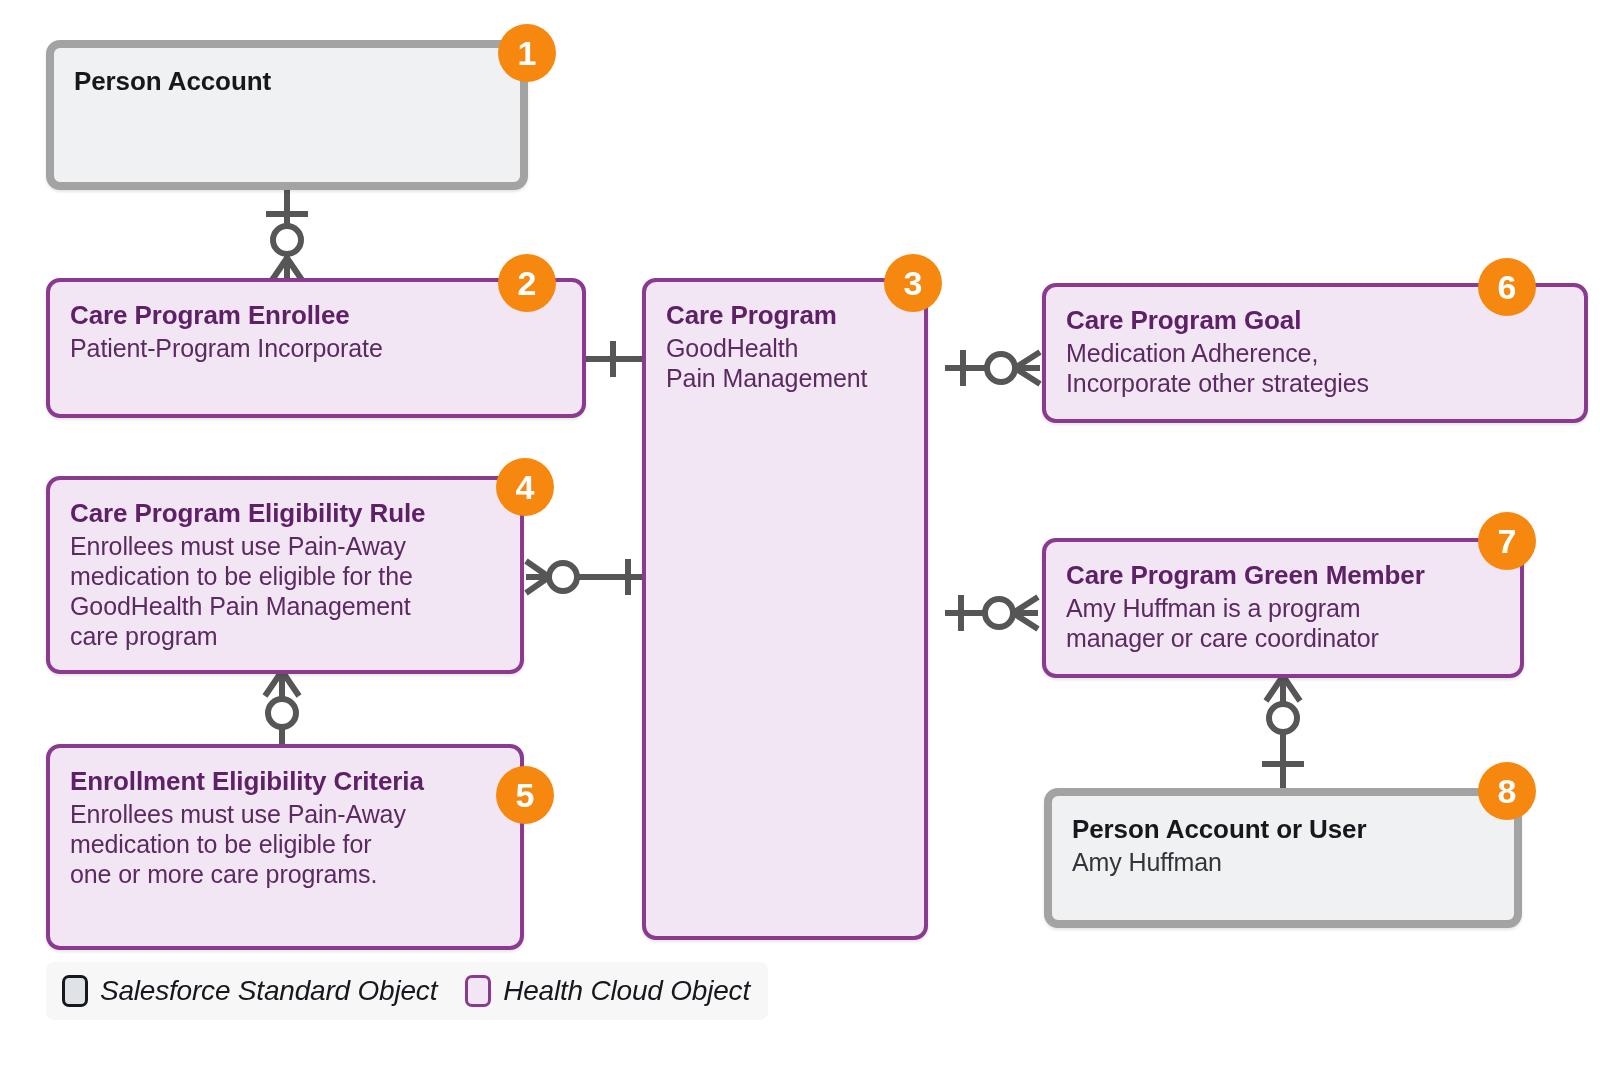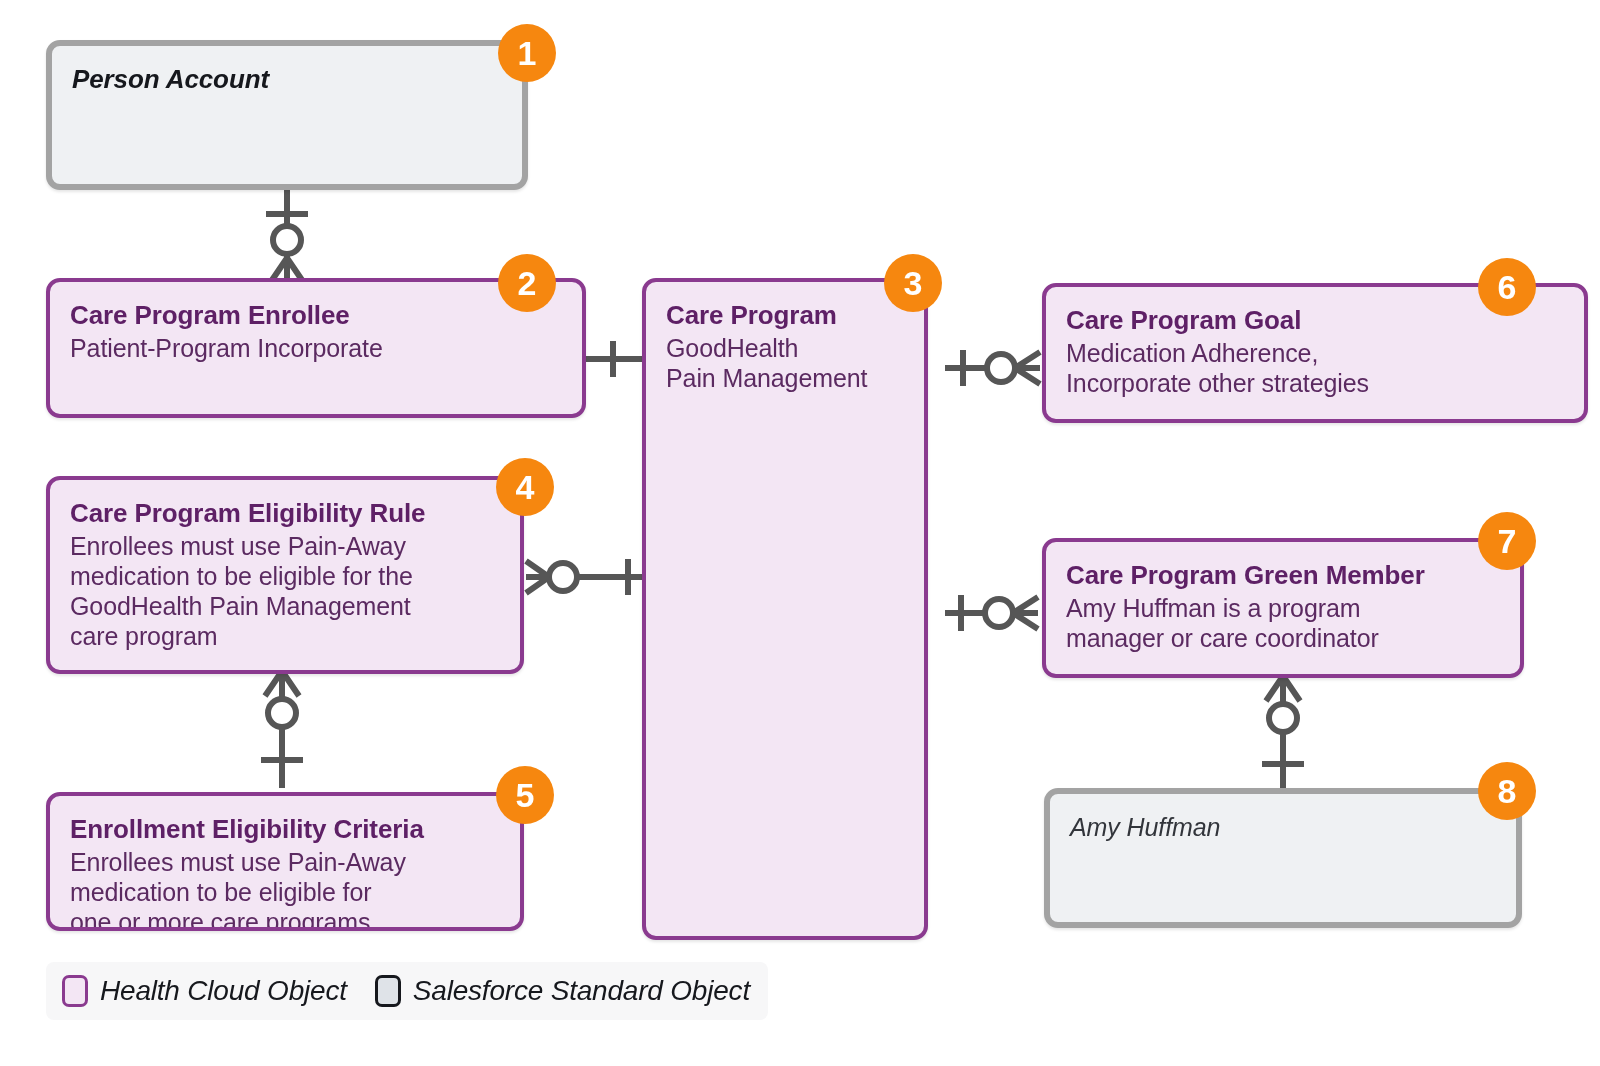--- a/index.html
+++ b/index.html
@@ -28,23 +28,22 @@
     padding: 18px 20px 14px 20px;
     overflow: hidden;
   }
   .node.hc {
     background: #f3e6f4;
     border: 4px solid #8a3a8f;
     box-shadow: 0 2px 3px rgba(0,0,0,0.10);
   }
   .node.sf {
     background: #eff1f3;
-    border: 6px solid #a3a3a3;
+    border: 8px solid #a3a3a3;
     box-shadow: 0 2px 3px rgba(0,0,0,0.10);
-    font-style: italic;
   }
   .node .title {
     font-weight: bold;
     font-size: 26px;
     line-height: 1.18;
     letter-spacing: -0.1px;
     margin: 0 0 2px 0;
   }
   .node .subtitle {
     font-size: 25px;
@@ -191,21 +190,21 @@
 
 <div class="node hc" style="left:46px; top:476px; width:478px; height:198px;">
   <div class="title">Care Program Eligibility Rule</div>
   <div class="subtitle">Enrollees must use Pain-Away
 medication to be eligible for the
 GoodHealth Pain Management
 care program</div>
 </div>
 <div class="badge" style="left:496px; top:458px;">4</div>
 
-<div class="node hc" style="left:46px; top:792px; width:478px; height:139px;">
+<div class="node hc" style="left:46px; top:744px; width:478px; height:206px;">
   <div class="title">Enrollment Eligibility Criteria</div>
   <div class="subtitle">Enrollees must use Pain-Away
 medication to be eligible for
 one or more care programs.</div>
 </div>
 <div class="badge" style="left:496px; top:766px;">5</div>
 
 <div class="node hc" style="left:1042px; top:283px; width:546px; height:140px;">
   <div class="title">Care Program Goal</div>
   <div class="subtitle">Medication Adherence,
@@ -214,26 +213,27 @@
 <div class="badge" style="left:1478px; top:258px;">6</div>
 
 <div class="node hc" style="left:1042px; top:538px; width:482px; height:140px;">
   <div class="title">Care Program Green Member</div>
   <div class="subtitle">Amy Huffman is a program
 manager or care coordinator</div>
 </div>
 <div class="badge" style="left:1478px; top:512px;">7</div>
 
 <div class="node sf" style="left:1044px; top:788px; width:478px; height:140px;">
+  <div class="title">Person Account or User</div>
   <div class="subtitle">Amy Huffman</div>
 </div>
 <div class="badge" style="left:1478px; top:762px;">8</div>
 
 <div id="legend">
+  <div class="legend-item">
+    <span class="legend-swatch sf"></span>
+    <span class="legend-label">Salesforce Standard Object</span>
+  </div>
   <div class="legend-item">
     <span class="legend-swatch hc"></span>
     <span class="legend-label">Health Cloud Object</span>
   </div>
-  <div class="legend-item">
-    <span class="legend-swatch sf"></span>
-    <span class="legend-label">Salesforce Standard Object</span>
-  </div>
 </div>
 
 </body></html>

